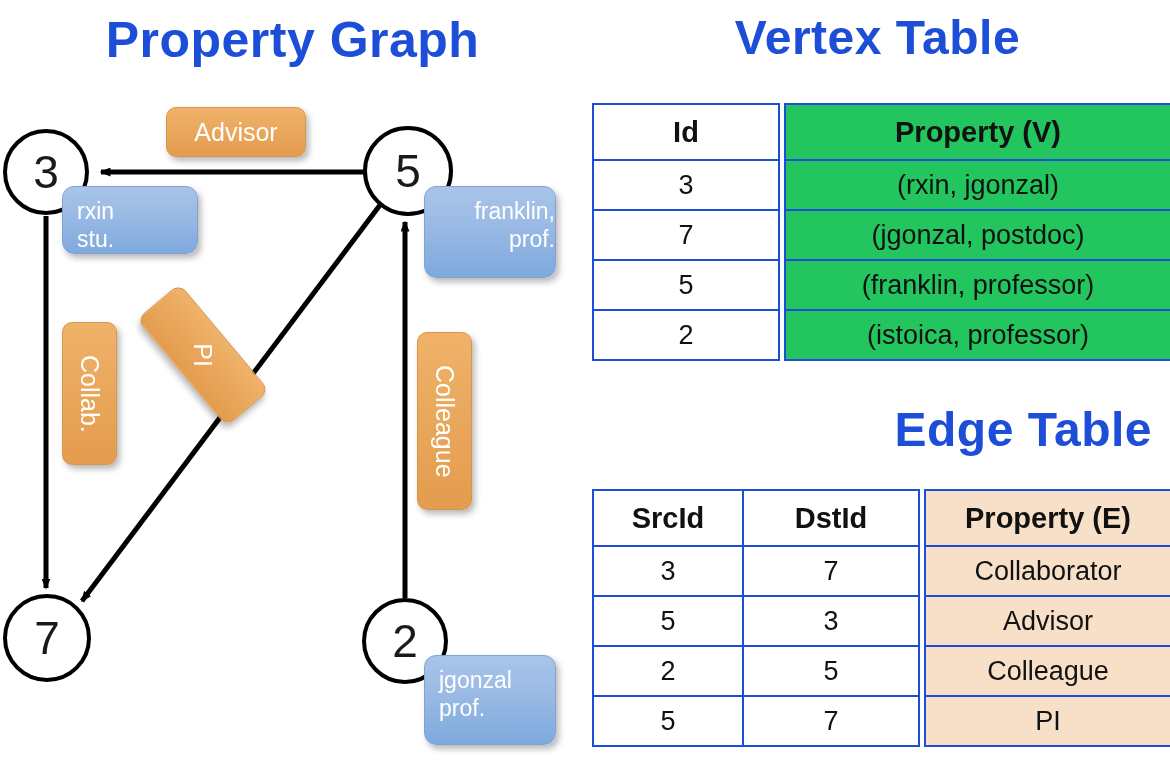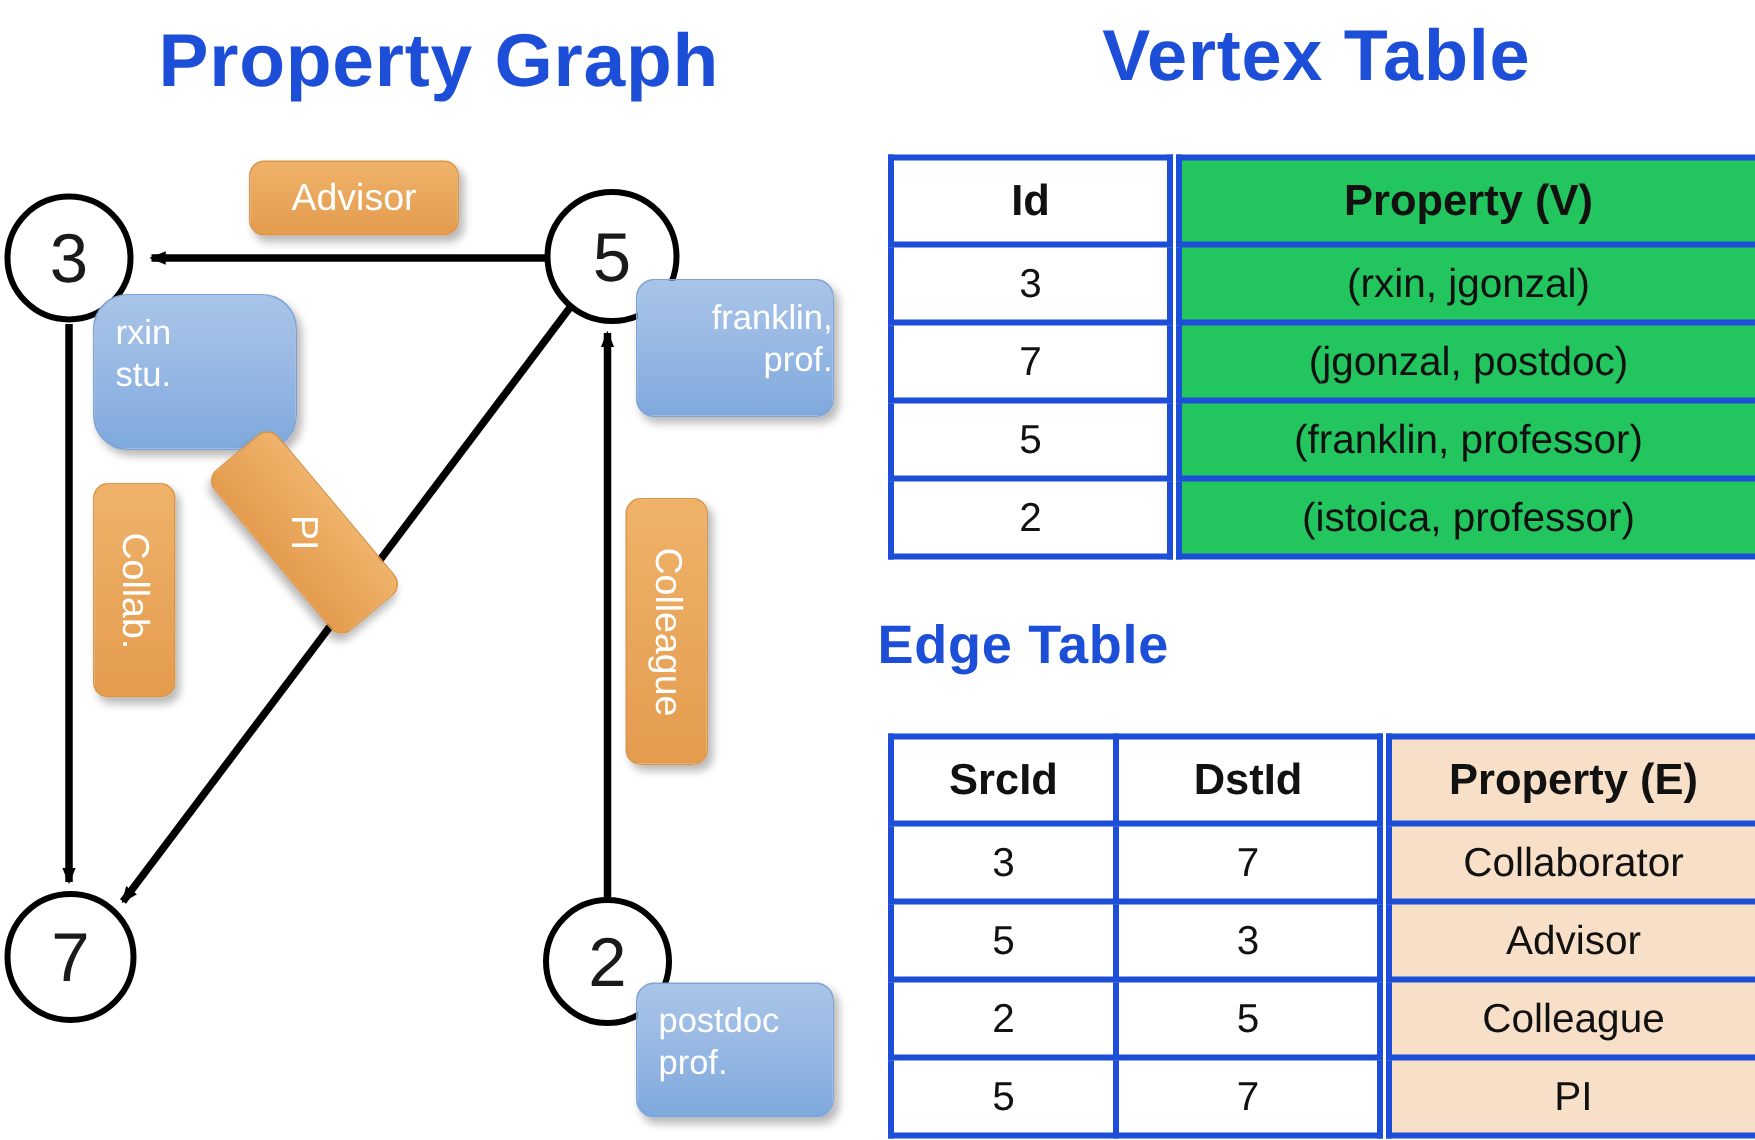--- a/index.html
+++ b/index.html
@@ -31,23 +31,23 @@
     font-size: 50px;
     line-height: 60px;
   }
   #title-vertex-table {
     left: 585px; top: 8px; width: 585px;
     text-align: center;
     font-size: 48px;
     line-height: 60px;
   }
   #title-edge-table {
-    left: 585px; top: 400px; width: 585px;
-    text-align: left;
-    font-size: 36px;
+    left: 567px; top: 400px; width: 585px;
+    text-align: right;
+    font-size: 48px;
     line-height: 60px;
   }
 
   
   #graph-canvas {
     position: absolute;
     left: 0; top: 0;
     width: 585px; height: 760px;
   }
   #graph-edges {
@@ -112,21 +112,21 @@
   }
 
   
   .data-table {
     position: absolute;
     border-collapse: collapse;
     table-layout: fixed;
     font-family: "Liberation Sans", sans-serif;
   }
   .data-table td, .data-table th {
-    border: 4px solid #1d4ed8;
+    border: 2px solid #1d4ed8;
     text-align: center;
     font-weight: 400;
     font-size: 27px;
     color: #111111;
     padding: 0;
     height: 48px;
     background: #ffffff;
   }
   .data-table th {
     font-weight: 700;
@@ -178,30 +178,30 @@
   <div class="vertex" style="left:363px; top:126px; width:90px; height:90px;">
     <span>5</span>
   </div>
   <div class="vertex" style="left:3px; top:594px; width:88px; height:88px;">
     <span>7</span>
   </div>
   <div class="vertex" style="left:362px; top:598px; width:86px; height:86px;">
     <span>2</span>
   </div>
 
-  <div class="prop-box" style="left:62px; top:196px; width:136px; height:104px;border-radius:23px;">
+  <div class="prop-box" style="left:62px; top:186px; width:136px; height:68px;">
     <div>rxin</div>
     <div>stu.</div>
   </div>
   <div class="prop-box" style="left:424px; top:186px; width:132px; height:92px;text-align:right;">
     <div>franklin,</div>
     <div>prof.</div>
   </div>
   <div class="prop-box" style="left:424px; top:655px; width:132px; height:90px;">
-    <div>postdoc</div>
+    <div>jgonzal</div>
     <div>prof.</div>
   </div>
 
   <div class="edge-label" style="left:166px; top:107px; width:140px; height:50px;">
     <span>Advisor</span>
   </div>
 
   <div class="edge-label vertical" style="left:62px; top:322px; width:55px; height:143px;">
     <span>Collab.</span>
   </div>

